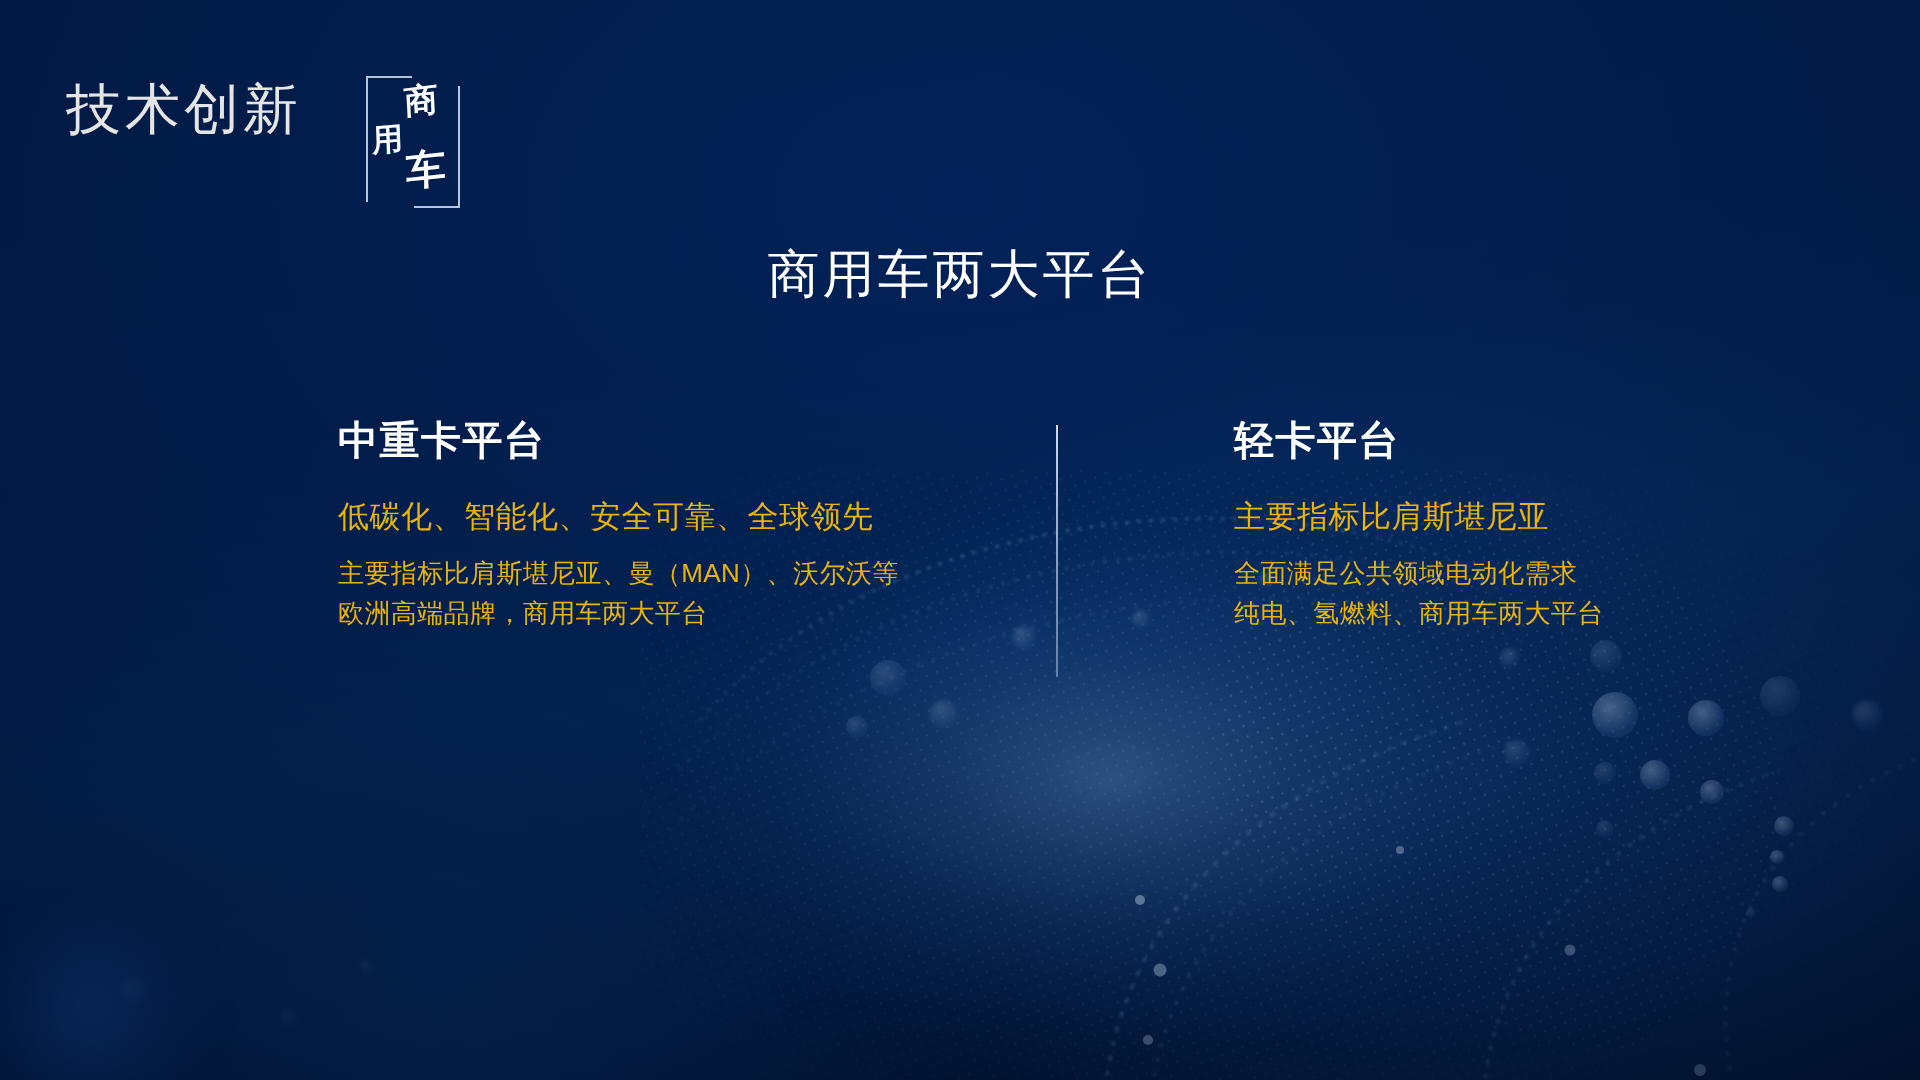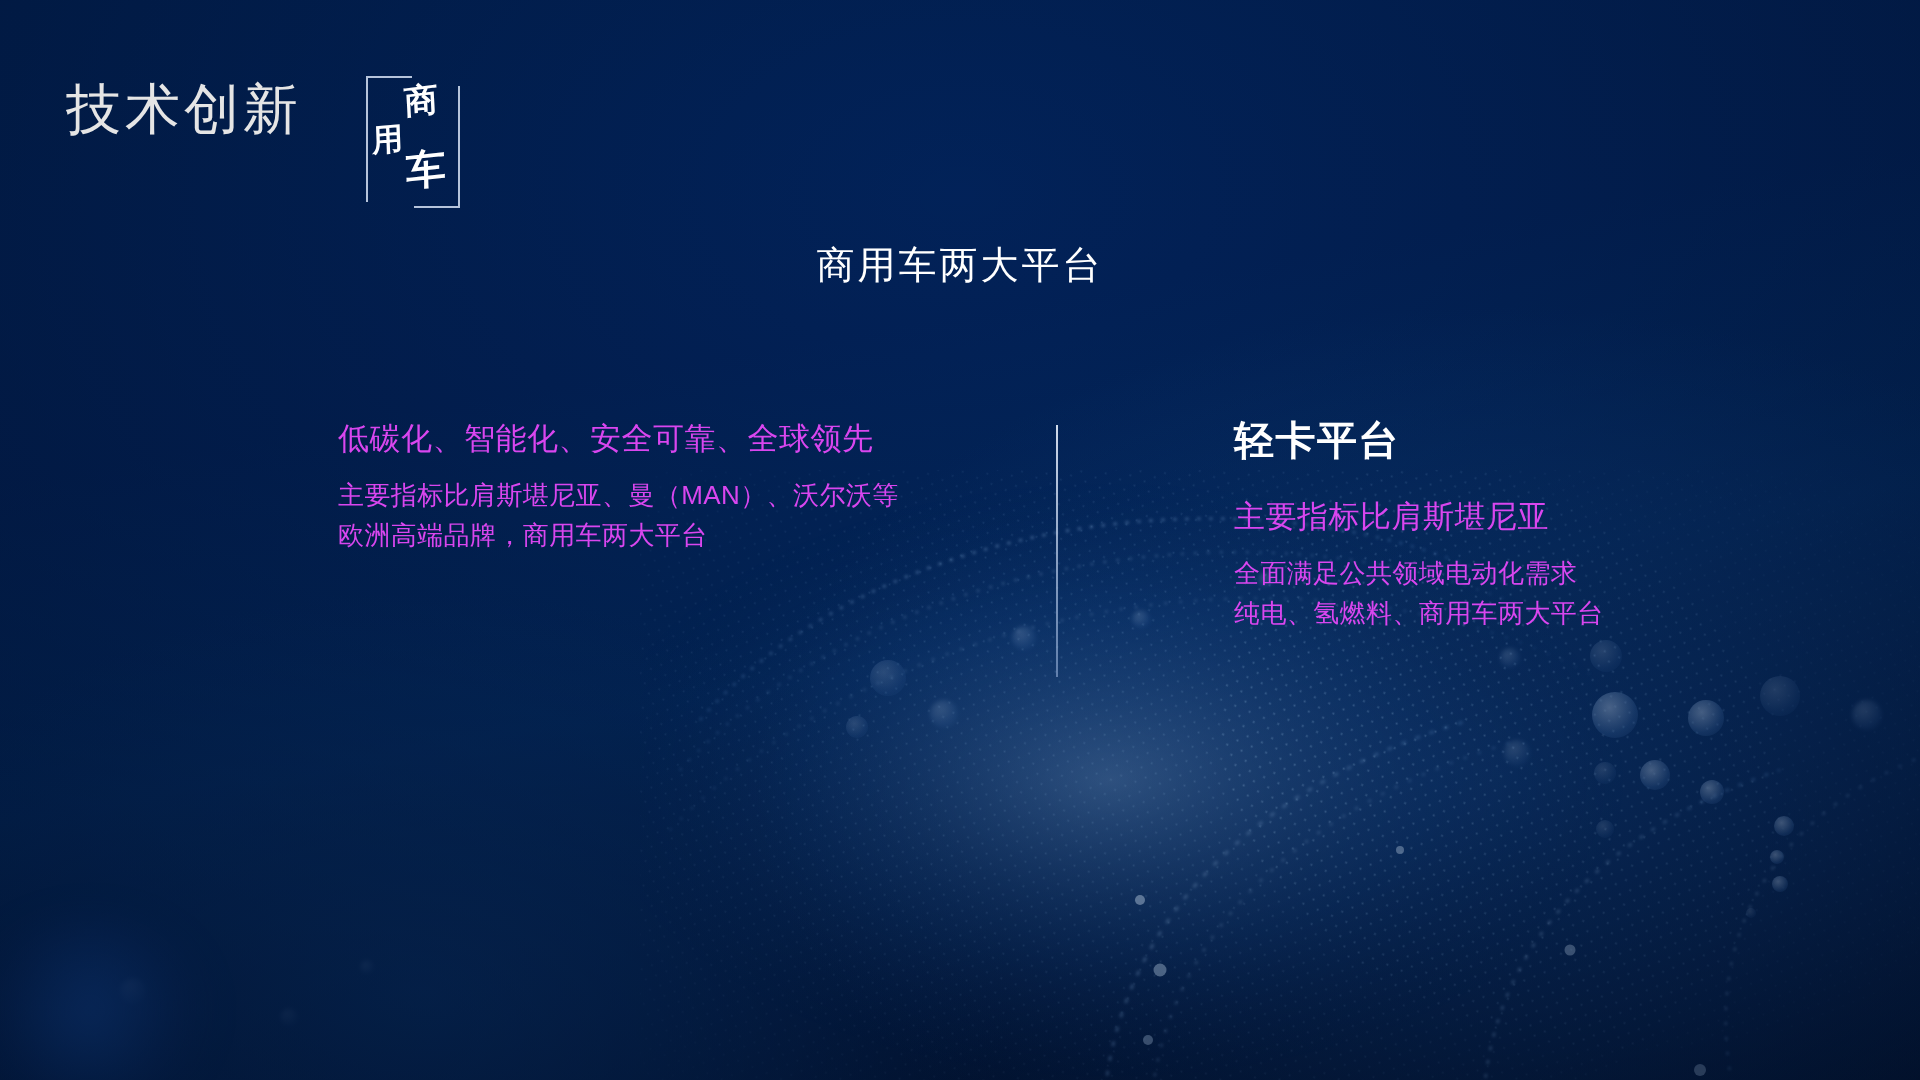--- a/index.html
+++ b/index.html
@@ -149,21 +149,21 @@
     white-space: nowrap;
   }
 
   
   .headline {
     position: absolute;
     left: 0;
     right: 0;
     top: 240px;
     text-align: center;
-    font-size: 38px;
+    font-size: 52px;
     font-weight: 400;
     letter-spacing: 3px;
     color: #ffffff;
   }
 
   
   .columns {
     position: absolute;
     left: 0;
     top: 420px;
@@ -178,21 +178,21 @@
     font-size: 40px;
     font-weight: 700;
     letter-spacing: 1.5px;
     line-height: 1;
     color: #ffffff;
     margin: 0 0 38px 0;
     white-space: nowrap;
   }
   .col-lines { display: block; }
   .col-line {
-    color: #d946ef;
+    color: #eab308;
     white-space: nowrap;
   }
   .col-line.lead {
     font-size: 31px;
     font-weight: 400;
     letter-spacing: 0.5px;
     line-height: 1.22;
     margin-bottom: 17px;
   }
   .col-line.sub {
@@ -314,20 +314,21 @@
       <span class="seal-ch seal-ch-3">车</span>
     </div>
   </div>
 
 
   <div class="headline">商用车两大平台</div>
 
   <div class="columns">
 
     <div class="col col-left">
+      <div class="col-heading">中重卡平台</div>
       <div class="col-lines">
         <div class="col-line lead">低碳化、智能化、安全可靠、全球领先</div>
         <div class="col-line sub">主要指标比肩斯堪尼亚、曼（MAN）、沃尔沃等</div>
         <div class="col-line sub">欧洲高端品牌，商用车两大平台</div>
       </div>
     </div>
 
     <div class="col col-right">
       <div class="col-heading">轻卡平台</div>
       <div class="col-lines">

